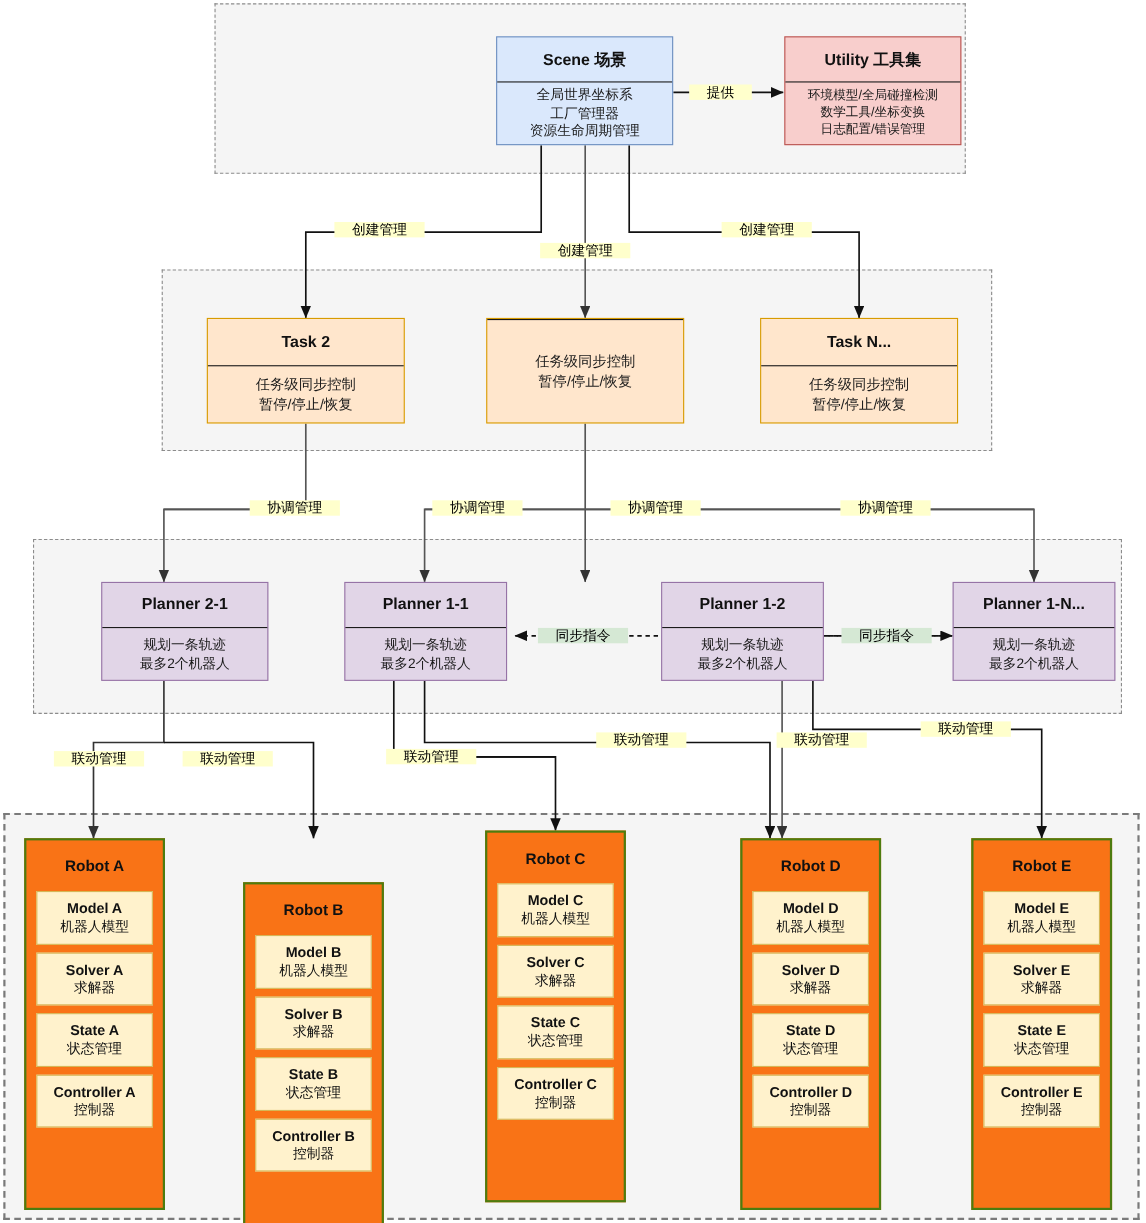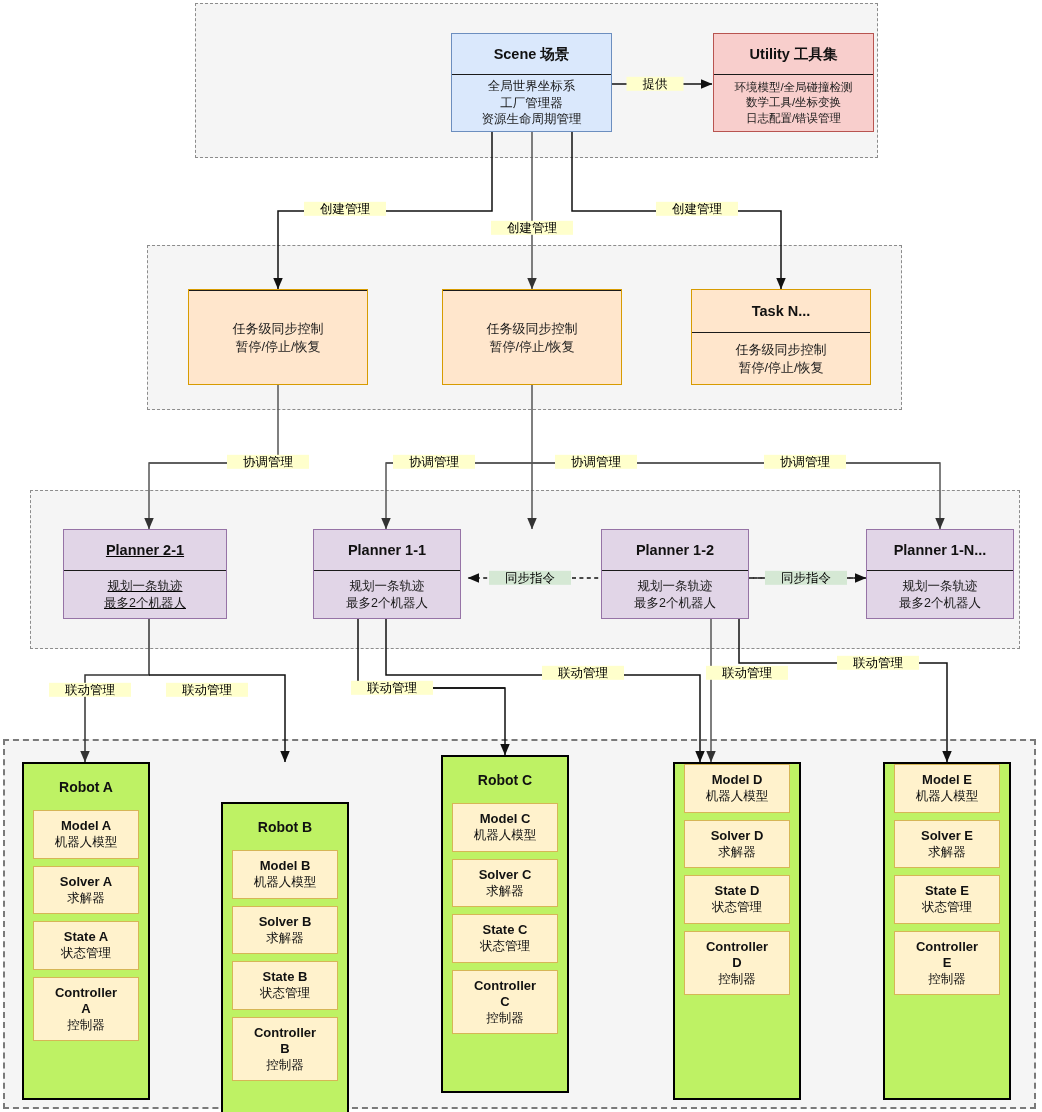--- a/index.html
+++ b/index.html
@@ -16,25 +16,25 @@
       display:flex;align-items:center;justify-content:center;flex:0 0 auto;}
   .node .divider{height:0;border-top:1.6px solid #1a1a1a;margin:0;}
   .node .body{font-size:12.5px;color:#1a1a1a;text-align:center;line-height:1.32;
       display:flex;flex-direction:column;align-items:center;justify-content:center;flex:1 1 auto;padding:3px 2px;}
 
   .n-scene{background:#dae8fc;border:1.7px solid #6c8ebf;}
   .n-utility{background:#f8cecc;border:1.7px solid #b85450;}
   .n-task{background:#ffe6cc;border:1.9px solid #d79b00;}
   .n-planner{background:#e1d5e7;border:1.8px solid #9673a6;}
 
-  .robot{position:absolute;box-sizing:border-box;background:#bef264;border:2px solid #000000;}
+  .robot{position:absolute;box-sizing:border-box;background:#f97316;border:2px solid #4d7c0f;}
   .robot .rtitle{font-size:14px;font-weight:bold;color:#111;text-align:center;
       height:46px;line-height:46px;}
   .robot .sub{box-sizing:border-box;margin:0 9px 7px 9px;background:#fff2cc;border:1.6px solid #d6b656;
-      text-align:center;padding:7px 18px;}
+      text-align:center;padding:7px 2px;}
   .robot .sub .l1{font-size:13px;font-weight:bold;color:#111;line-height:1.25;}
   .robot .sub .l2{font-size:12.5px;color:#111;line-height:1.3;}
 
   .edge-label{position:absolute;font-size:12.5px;color:#000;white-space:nowrap;
       padding:0 16px;transform:translate(-50%,-50%);line-height:1.15;}
   .lab-y{background:#ffffcc;}
   .lab-g{background:#d5e8d4;}
 </style>
 </head>
 <body>
@@ -109,20 +109,21 @@
     <div class="title" style="height:40px;">Scene 场景</div>
     <div class="divider"></div>
     <div class="body">
       <div>全局世界坐标系</div>
       <div>工厂管理器</div>
       <div>资源生命周期管理</div>
     </div>
   </div>
 
   <div class="node n-task" style="left:188px;top:289px;width:180px;height:96px;">
+    <div class="title" style="height:42px;">Task 2</div>
     <div class="divider"></div>
     <div class="body" style="font-size:13px;">
       <div>任务级同步控制</div>
       <div>暂停/停止/恢复</div>
     </div>
   </div>
 
   <div class="node n-task" style="left:442px;top:289px;width:180px;height:96px;">
     <div class="divider"></div>
     <div class="body" style="font-size:13px;">
@@ -133,21 +134,21 @@
 
   <div class="node n-task" style="left:691px;top:289px;width:180px;height:96px;">
     <div class="title" style="height:42px;">Task N...</div>
     <div class="divider"></div>
     <div class="body" style="font-size:13px;">
       <div>任务级同步控制</div>
       <div>暂停/停止/恢复</div>
     </div>
   </div>
 
-  <div class="node n-planner" style="left:63px;top:529px;width:164px;height:90px;text-decoration:underline;">
+  <div class="node n-planner" style="left:92px;top:529px;width:152px;height:90px;">
     <div class="title" style="height:40px;">Planner 2-1</div>
     <div class="divider"></div>
     <div class="body">
       <div>规划一条轨迹</div>
       <div>最多2个机器人</div>
     </div>
   </div>
 
   <div class="node n-planner" style="left:313px;top:529px;width:148px;height:90px;">
     <div class="title" style="height:40px;">Planner 1-1</div>
@@ -230,39 +231,41 @@
       <div class="l1">State C</div>
       <div class="l2">状态管理</div>
     </div>
     <div class="sub">
       <div class="l1">Controller C</div>
       <div class="l2">控制器</div>
     </div>
   </div>
 
   <div class="robot" style="left:673px;top:762px;width:128px;height:338px;">
+    <div class="rtitle">Robot D</div>
     <div class="sub">
       <div class="l1">Model D</div>
       <div class="l2">机器人模型</div>
     </div>
     <div class="sub">
       <div class="l1">Solver D</div>
       <div class="l2">求解器</div>
     </div>
     <div class="sub">
       <div class="l1">State D</div>
       <div class="l2">状态管理</div>
     </div>
     <div class="sub">
       <div class="l1">Controller D</div>
       <div class="l2">控制器</div>
     </div>
   </div>
 
   <div class="robot" style="left:883px;top:762px;width:128px;height:338px;">
+    <div class="rtitle">Robot E</div>
     <div class="sub">
       <div class="l1">Model E</div>
       <div class="l2">机器人模型</div>
     </div>
     <div class="sub">
       <div class="l1">Solver E</div>
       <div class="l2">求解器</div>
     </div>
     <div class="sub">
       <div class="l1">State E</div>

